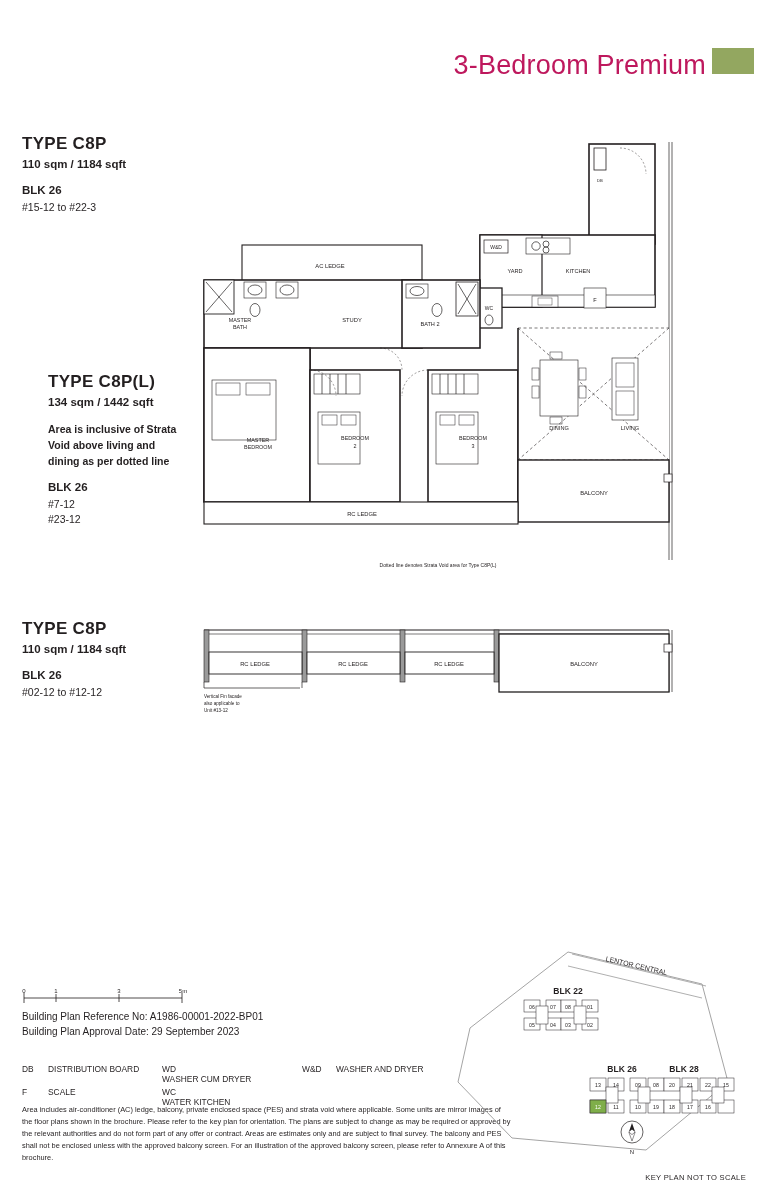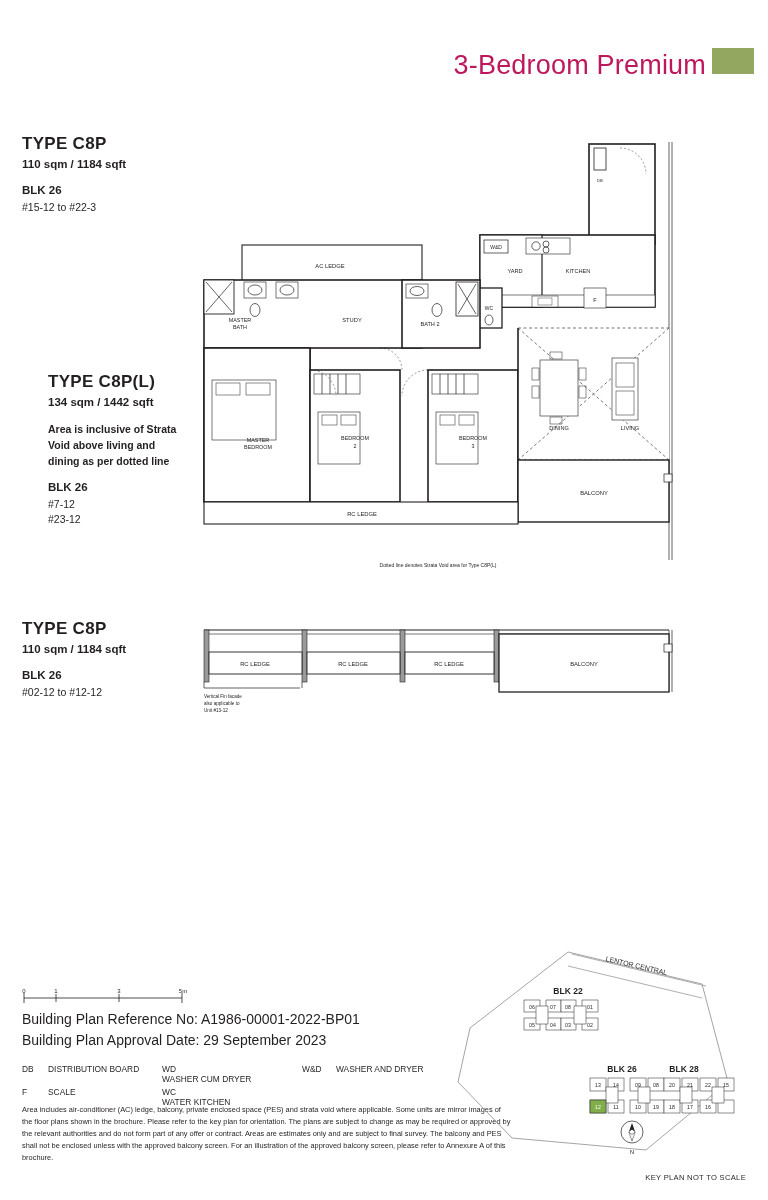--- a/index.html
+++ b/index.html
@@ -65,21 +65,21 @@
 
   
   .plan{position:absolute;}
   .plan svg{display:block;}
 
   
   .scalebar{position:absolute;left:22px;top:988px;width:170px;height:22px;}
   .meta{
     position:absolute;
     left:22px; top:1009px;
-    font-size:14px;
+    font-size:10px;
     line-height:1.5;
     color:#231f20;
   }
   .legend{
     position:absolute;
     left:22px; top:1064px;
     font-size:8.4px;
     color:#231f20;
     width:520px;
   }

